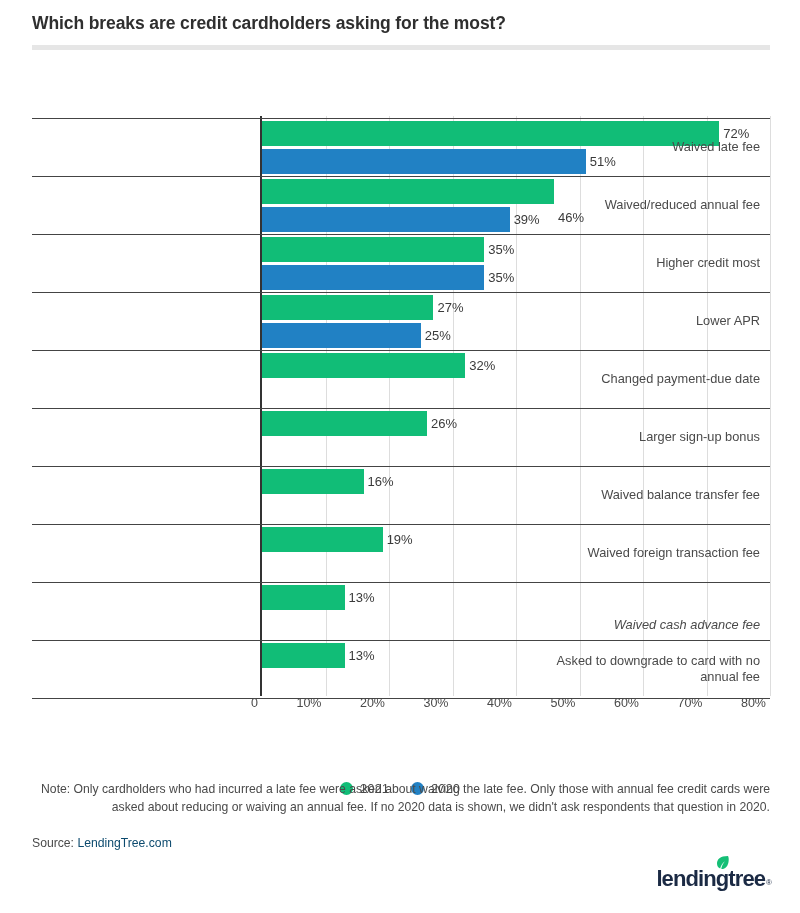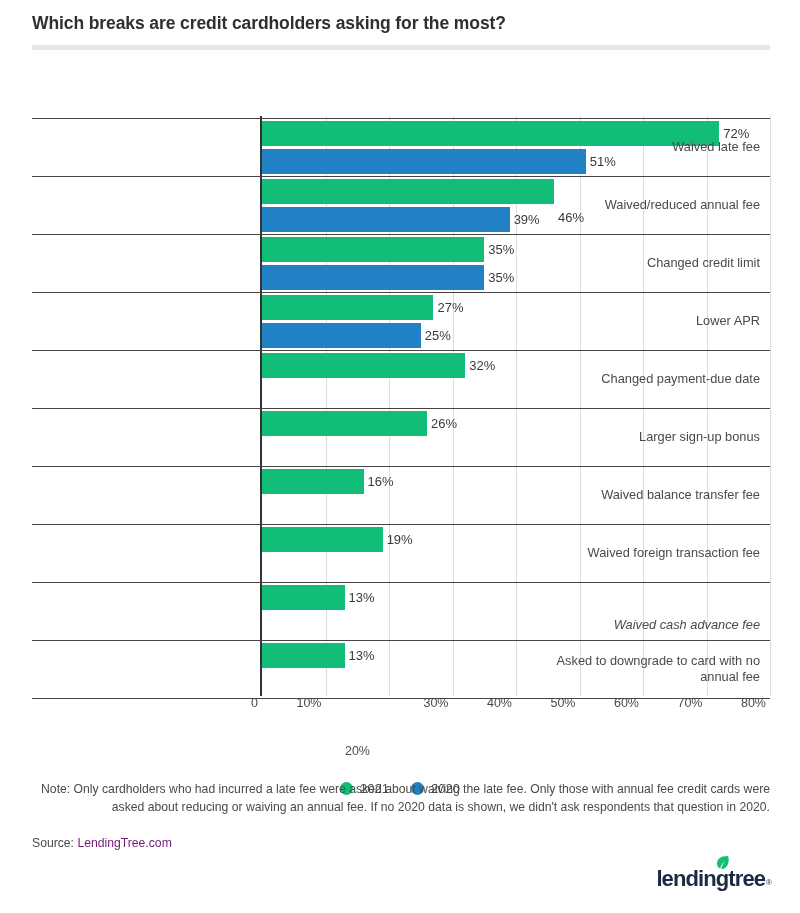--- a/index.html
+++ b/index.html
@@ -175,21 +175,21 @@
     text-align: right;
   }
   .source {
     position: absolute;
     left: 32px;
     top: 836px;
     font-size: 12.2px;
     color: #4a4a4a;
   }
   .source a {
-    color: #701a75;
+    color: #0c4a6e;
     text-decoration: none;
   }
 
   .logo {
     position: absolute;
     right: 28px;
     top: 868px;
     display: flex;
     align-items: flex-end;
   }
@@ -273,35 +273,35 @@
         <div class="row-sep" style="top: 292px;"></div>
         <div class="row-sep" style="top: 350px;"></div>
         <div class="row-sep" style="top: 408px;"></div>
         <div class="row-sep" style="top: 466px;"></div>
         <div class="row-sep" style="top: 524px;"></div>
         <div class="row-sep" style="top: 582px;"></div>
       </div>
     <div id="labels-area">
         <div class="cat-label" style="top: 23px;">Waived late fee</div>
         <div class="cat-label" style="top: 81px;">Waived/reduced annual fee</div>
-        <div class="cat-label" style="top: 139px;">Changed credit limit</div>
+        <div class="cat-label" style="top: 139px;">Higher credit most</div>
         <div class="cat-label" style="top: 197px;">Lower APR</div>
         <div class="cat-label" style="top: 255px;">Changed payment-due date</div>
         <div class="cat-label" style="top: 313px;">Larger sign-up bonus</div>
         <div class="cat-label" style="top: 371px;">Waived balance transfer fee</div>
         <div class="cat-label" style="top: 429px;">Waived foreign transaction fee</div>
         <div class="cat-label" style="top: 501px; font-style: italic;">Waived cash advance fee</div>
         <div class="cat-label" style="top: 537px;">Asked to downgrade to card with no annual fee</div>
       </div>
   </div>
 
   <div class="xaxis" id="xaxis">
       <div class="xtick" style="left: 170px; width: 56px;">0</div>
       <div class="xtick" style="left: 233.5px; width: 56px;">10%</div>
-      <div class="xtick" style="left: 282px; width: 56px; margin-top: 48px;">20%</div>
+      <div class="xtick" style="left: 297px; width: 56px;">20%</div>
       <div class="xtick" style="left: 360.5px; width: 56px;">30%</div>
       <div class="xtick" style="left: 424px; width: 56px;">40%</div>
       <div class="xtick" style="left: 487.5px; width: 56px;">50%</div>
       <div class="xtick" style="left: 551px; width: 56px;">60%</div>
       <div class="xtick" style="left: 614.5px; width: 56px;">70%</div>
       <div class="xtick" style="left: 678px; width: 56px;">80%</div>
     </div>
 
   <div class="legend" id="legend">
       <div class="legend-item">

